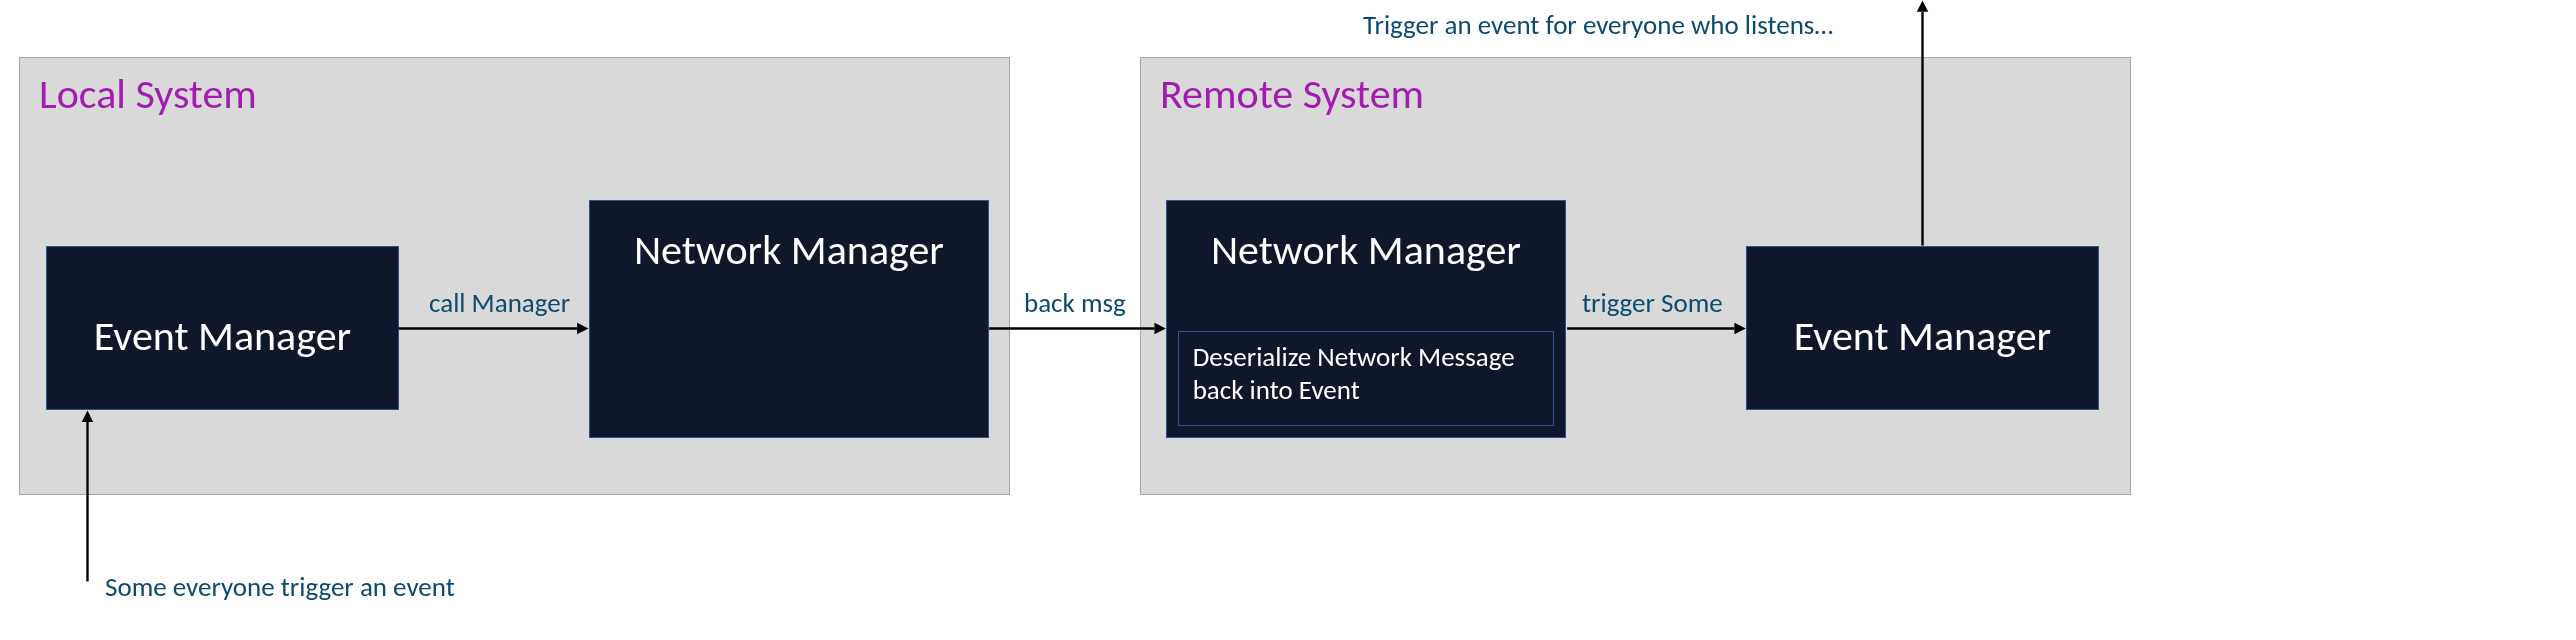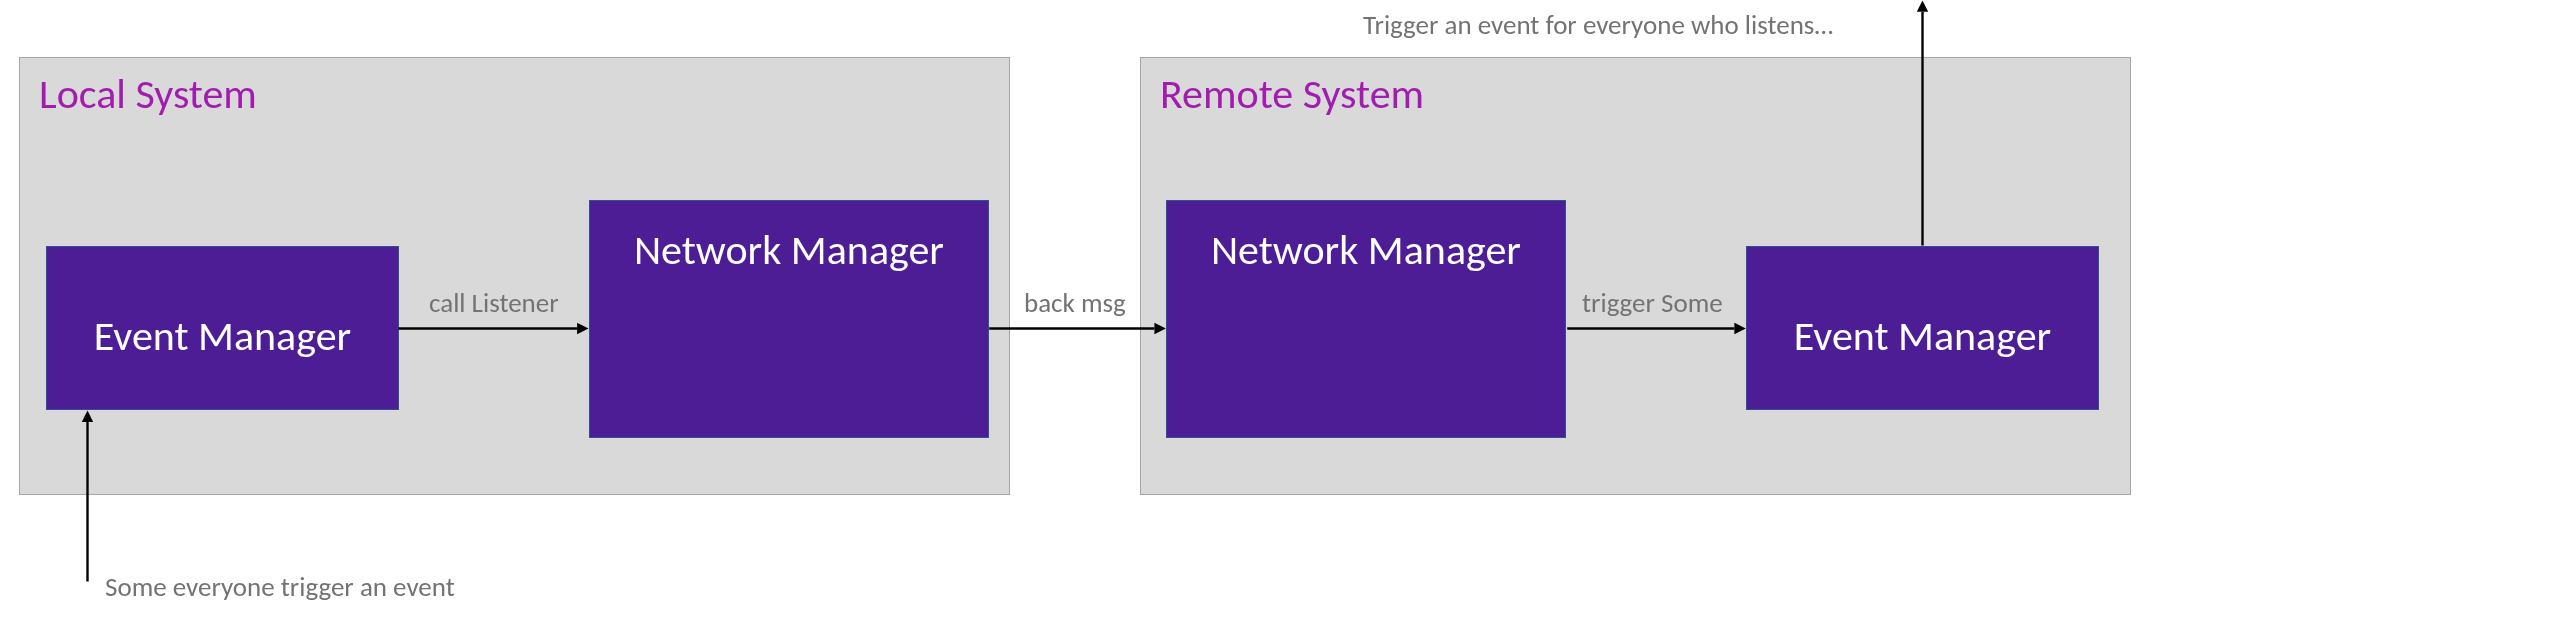--- a/index.html
+++ b/index.html
@@ -19,21 +19,21 @@
   }
   .system-title {
     position: absolute;
     top: 9.5px;
     left: 19px;
     font-size: 42px;
     color: #a21caf;
   }
   .blue-box {
     position: absolute;
-    background: #4c1d95;
+    background: #0f172a;
     border: 1.9px solid #2f528f;
     box-sizing: border-box;
     color: #ffffff;
     display: flex;
     flex-direction: column;
     align-items: center;
   }
   .box-title-center {
     font-size: 42px;
     text-align: center;
@@ -49,21 +49,21 @@
     box-sizing: border-box;
     padding: 9.5px 13.3px;
     color: #ffffff;
     font-size: 27px;
     text-align: left;
     line-height: 1.2;
   }
   .arrow-label {
     position: absolute;
     font-size: 27px;
-    color: #737373;
+    color: #0c4a6e;
     white-space: nowrap;
   }
   svg.arrow {
     position: absolute;
     overflow: visible;
   }
   svg.arrow line {
     stroke: #000000;
     stroke-width: 2.5;
   }
@@ -85,31 +85,34 @@
 <div class="blue-box" style="left:589px; top:200px; width:400px; height:238px;">
   <div class="box-title-center" style="margin-top:23px;">Network Manager</div>
 </div>
 
 <div class="system-box" style="left:1140px; top:57px; width:991px; height:438px;">
   <div class="system-title">Remote System</div>
 </div>
 
 <div class="blue-box" style="left:1166px; top:200px; width:400px; height:238px;">
   <div class="box-title-center" style="margin-top:23px;">Network Manager</div>
+  <div class="inner-box" style="height:95px;">
+    <span>Deserialize Network Message back into Event</span>
+  </div>
 </div>
 
 <div class="blue-box" style="left:1746px; top:246px; width:353px; height:164px; justify-content:center;">
   <div class="box-title-center">Event Manager</div>
 </div>
 
 <svg class="arrow" style="left:398px; top:319px; width:191px; height:19px;" viewBox="0 0 200 20" width="191" height="19">
   <line x1="0" y1="10" x2="188" y2="10"></line>
   <polygon points="188,4 200,10 188,16"></polygon>
 </svg>
-<div class="arrow-label" style="left:429px; top:286px;">call Listener</div>
+<div class="arrow-label" style="left:429px; top:286px;">call Manager</div>
 
 <svg class="arrow" style="left:989px; top:319px; width:177px; height:19px;" viewBox="0 0 186 20" width="177" height="19">
   <line x1="0" y1="10" x2="174" y2="10"></line>
   <polygon points="174,4 186,10 174,16"></polygon>
 </svg>
 <div class="arrow-label" style="left:1024px; top:286px;">back msg</div>
 
 <svg class="arrow" style="left:1567px; top:319px; width:179px; height:19px;" viewBox="0 0 188 20" width="179" height="19">
   <line x1="0" y1="10" x2="176" y2="10"></line>
   <polygon points="176,4 188,10 176,16"></polygon>

